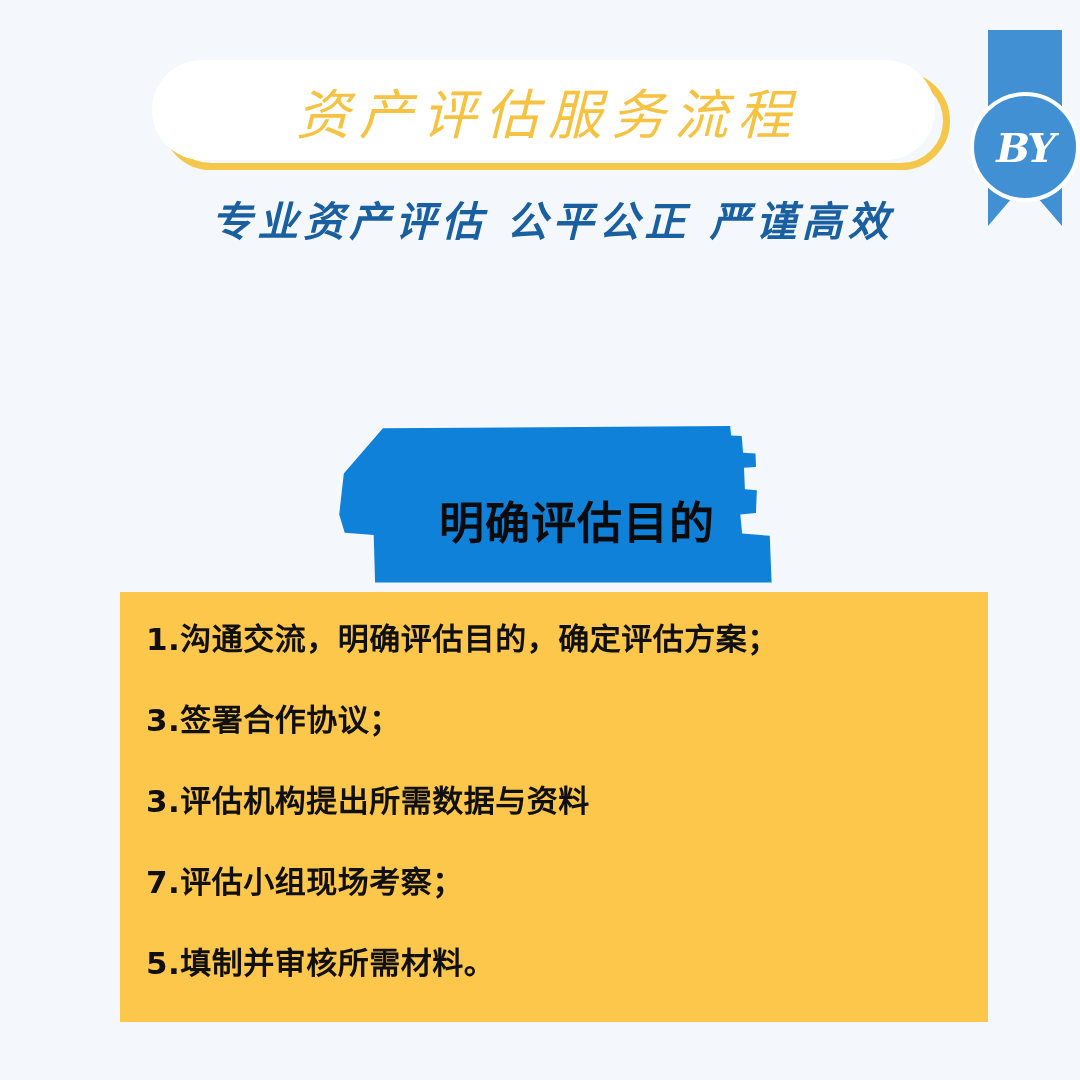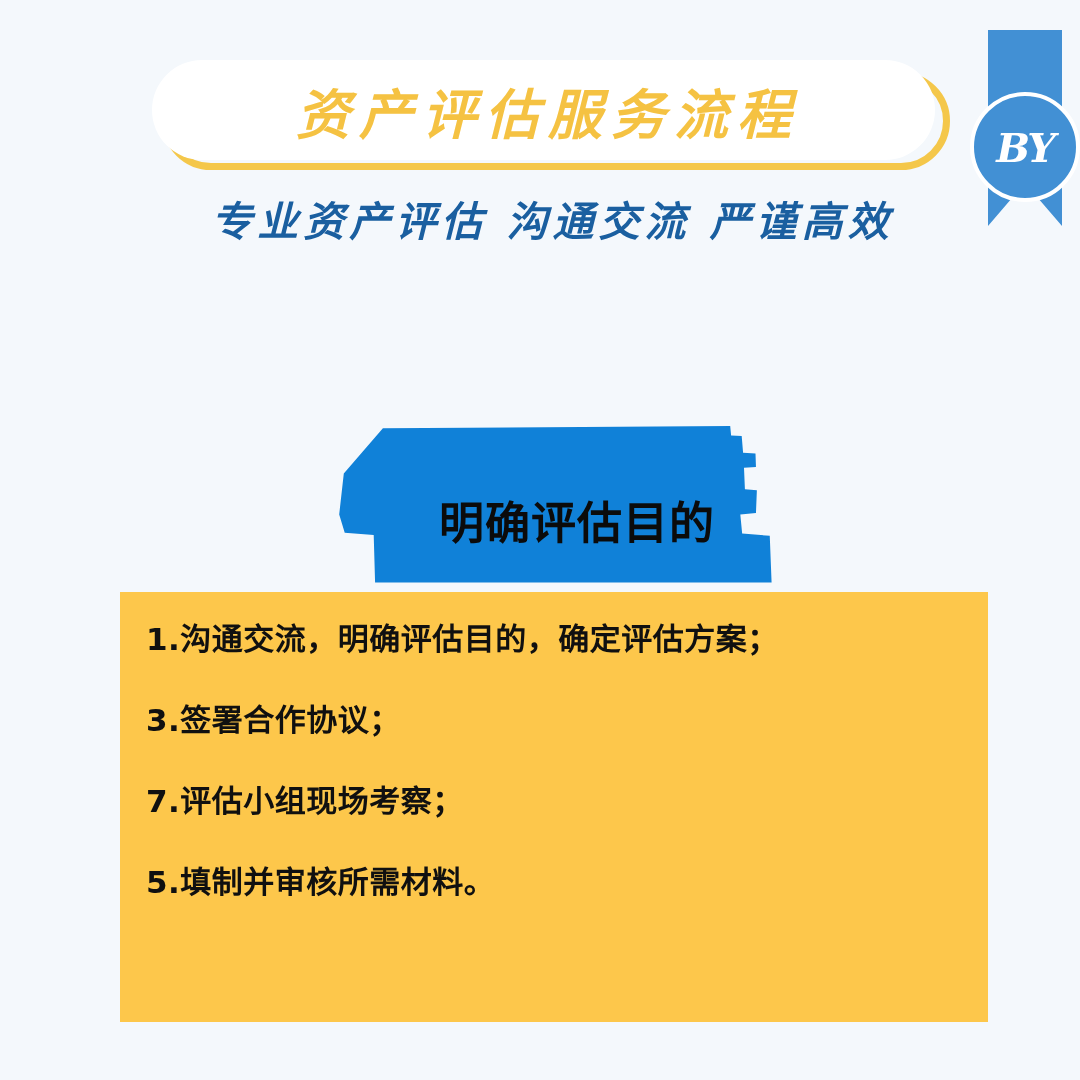--- a/index.html
+++ b/index.html
@@ -66,21 +66,21 @@
     position: absolute;
     left: 0;
     top: 0;
     width: 783px;
     height: 100px;
     display: flex;
     align-items: center;
     justify-content: center;
     font-family: "DejaVu Sans", "Liberation Sans", sans-serif;
     font-size: 54px;
-    font-weight: 700;
+    font-weight: 400;
     font-style: italic;
     letter-spacing: 9px;
     color: #f5c242;
     white-space: nowrap;
     text-indent: 9px;
   }
 
   .subtitle {
     position: absolute;
     left: 150px;
@@ -223,37 +223,38 @@
 <div class="poster">
 
   <div class="header-zone">
 
     <div class="title-pill-wrap">
       <div class="title-pill-arc"></div>
       <div class="title-pill"></div>
       <div class="title-text">资产评估服务流程</div>
     </div>
 
-    <div class="subtitle">专业资产评估 沟通交流 严谨高效</div>
+    <div class="subtitle">专业资产评估 公平公正 严谨高效</div>
 
     <div class="ribbon">
       <div class="ribbon-body"></div>
       <div class="ribbon-circle"></div>
       <div class="ribbon-mono">BY</div>
     </div>
 
   </div>
 
   <div class="stage-banner">
     <div class="stage-shape"></div>
     <div class="stage-title">明确评估目的</div>
   </div>
 
   <div class="content-panel">
     <ul class="steps">
       <li class="step-item">1.沟通交流，明确评估目的，确定评估方案；</li>
       <li class="step-item">3.签署合作协议；</li>
+      <li class="step-item">3.评估机构提出所需数据与资料</li>
       <li class="step-item">7.评估小组现场考察；</li>
       <li class="step-item">5.填制并审核所需材料。</li>
     </ul>
   </div>
 
 </div>
 
 </body></html>

